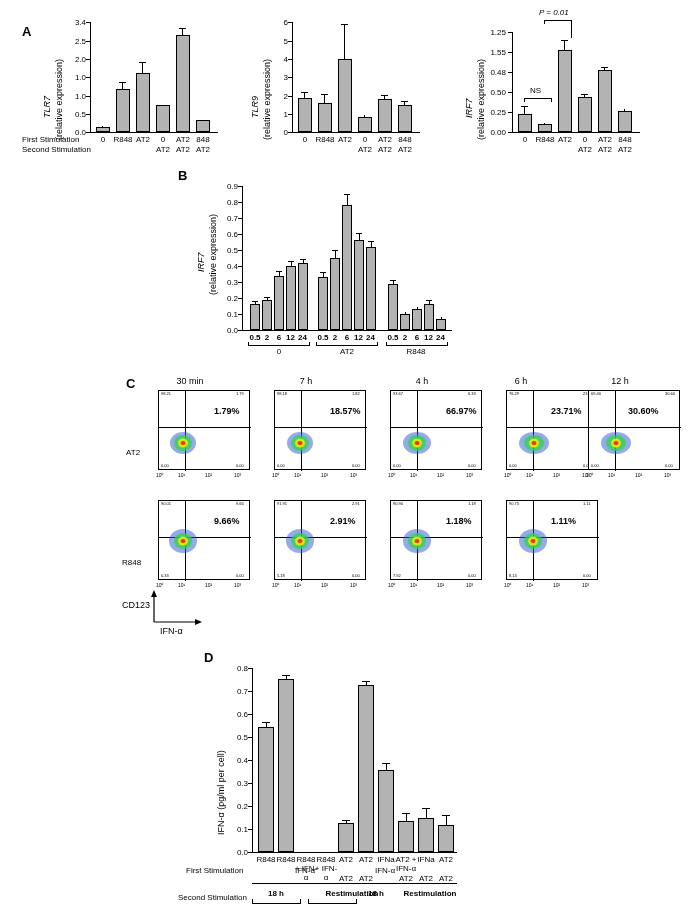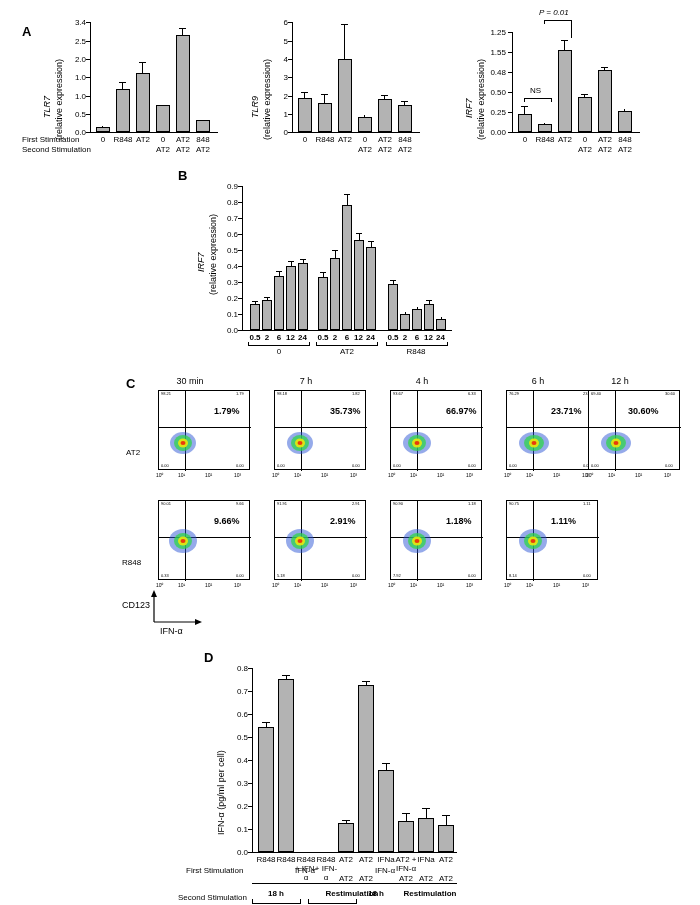--- a/index.html
+++ b/index.html
@@ -315,21 +315,21 @@
   <div class="xlab" style="left:264px;top:347px;width:30px;">0</div>
   <div class="xlab" style="left:332px;top:347px;width:30px;">AT2</div>
   <div class="xlab" style="left:400px;top:347px;width:32px;">R848</div>
 </div>
 
 <div class="panel-letter" style="left:126px;top:376px;">C</div>
 
 <div class="flowtime" style="left:150px;top:376px;width:80px;">30 min</div>
 <div class="flowtime" style="left:266px;top:376px;width:80px;">7 h</div>
 <div class="flowtime" style="left:382px;top:376px;width:80px;">4 h</div>
-<div class="flowtime" style="left:498px;top:376px;width:80px;">6 h</div>
+<div class="flowtime" style="left:481px;top:376px;width:80px;">6 h</div>
 <div class="flowtime" style="left:580px;top:376px;width:80px;">12 h</div>
 
 <div class="smalltxt" style="left:126px;top:448px;">AT2</div>
 <div class="smalltxt" style="left:122px;top:558px;">R848</div>
 
 <div class="flowcell" style="left:158px;top:390px;width:92px;height:80px;">
   <div style="position:absolute;left:26px;top:0;width:1px;height:80px;background:#000;"></div>
   <div style="position:absolute;left:0;top:36px;width:92px;height:1px;background:#000;"></div>
   <svg width="92" height="80" style="position:absolute;left:0;top:0;">
     <ellipse cx="24" cy="52" rx="13" ry="11" fill="#2b55d6" opacity="0.5"></ellipse>
@@ -351,21 +351,21 @@
     <ellipse cx="25" cy="52" rx="13" ry="11" fill="#2b55d6" opacity="0.5"></ellipse>
     <ellipse cx="25" cy="52" rx="9" ry="8" fill="#2fd44b" opacity="0.75"></ellipse>
     <ellipse cx="25" cy="52" rx="5" ry="4.5" fill="#e8e80d" opacity="0.9"></ellipse>
     <ellipse cx="25" cy="52" rx="2.5" ry="2" fill="#e83a0d"></ellipse>
   </svg>
 </div>
 <div class="corner" style="left:277px;top:391px;">98.18</div>
 <div class="corner" style="left:352px;top:391px;">1.82</div>
 <div class="corner" style="left:277px;top:463px;">0.00</div>
 <div class="corner" style="left:352px;top:463px;">0.00</div>
-<div class="flowpct" style="left:330px;top:406px;">35.73%</div>
+<div class="flowpct" style="left:330px;top:406px;">18.57%</div>
 
 <div class="flowcell" style="left:390px;top:390px;width:92px;height:80px;">
   <div style="position:absolute;left:26px;top:0;width:1px;height:80px;background:#000;"></div>
   <div style="position:absolute;left:0;top:36px;width:92px;height:1px;background:#000;"></div>
   <svg width="92" height="80" style="position:absolute;left:0;top:0;">
     <ellipse cx="26" cy="52" rx="14" ry="11" fill="#2b55d6" opacity="0.5"></ellipse>
     <ellipse cx="26" cy="52" rx="9" ry="8" fill="#2fd44b" opacity="0.75"></ellipse>
     <ellipse cx="26" cy="52" rx="5" ry="4.5" fill="#e8e80d" opacity="0.9"></ellipse>
     <ellipse cx="26" cy="52" rx="2.5" ry="2" fill="#e83a0d"></ellipse>
   </svg>

